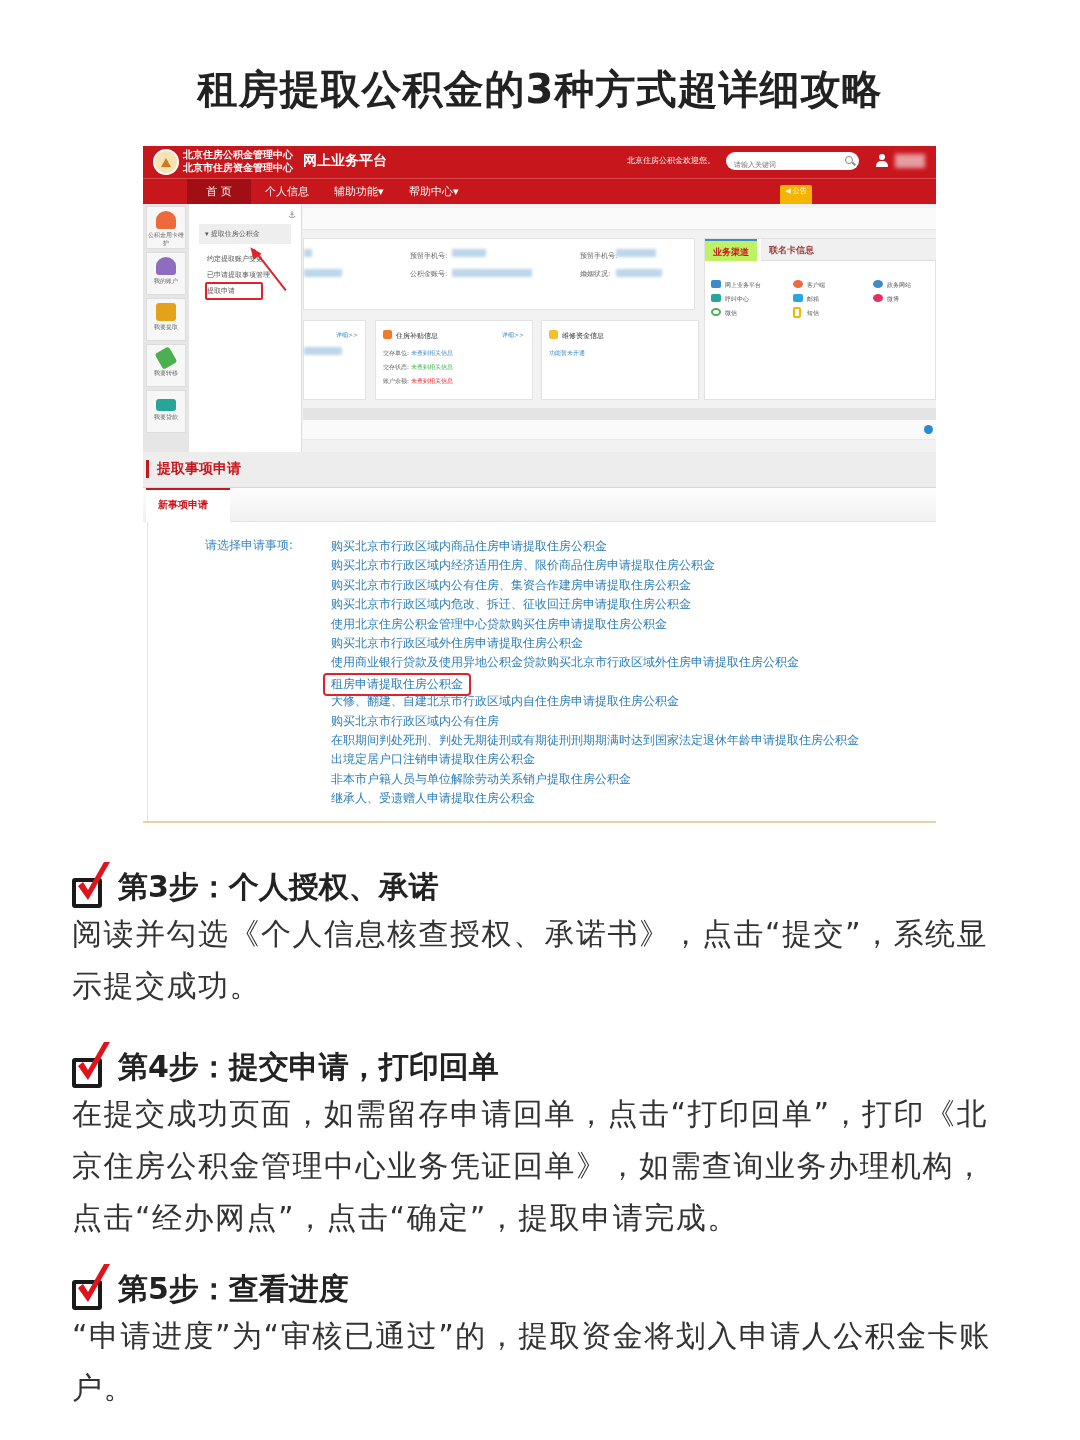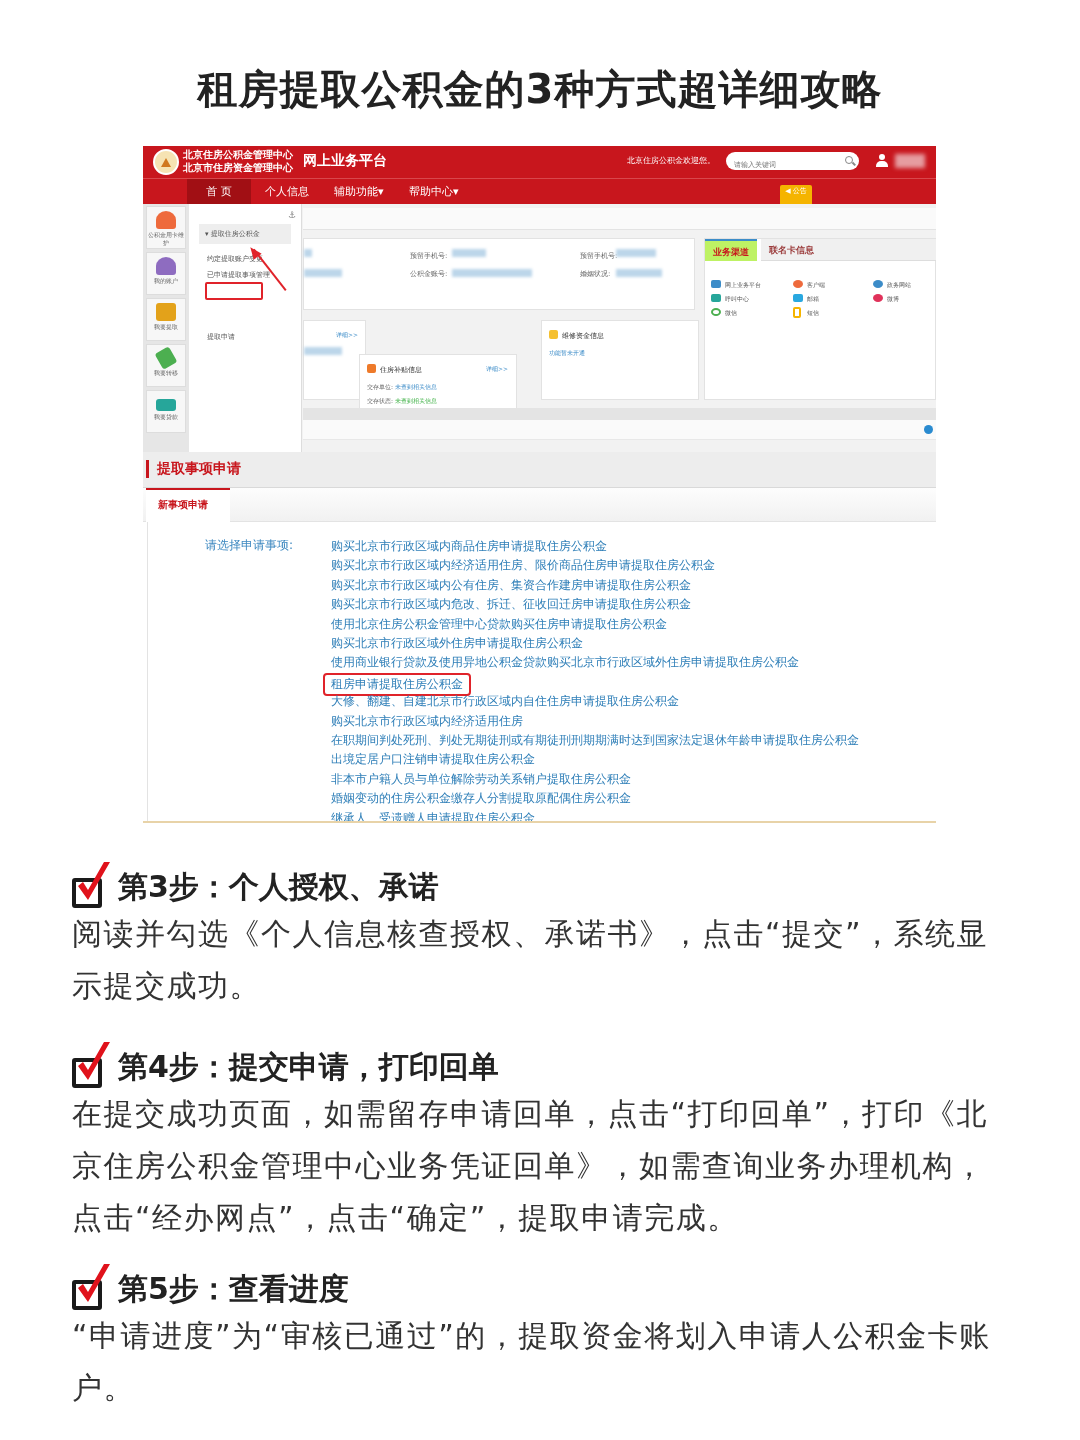--- a/index.html
+++ b/index.html
@@ -146,21 +146,21 @@
     <div class="rail-item" style="top:186px;">
       <div class="rail-icon" style="background:#26a69a; height:12px; margin-top:8px;"></div>
       <div class="rail-label">我要贷款</div>
     </div>
   </div>
 
   <div class="sub-menu">
     <div class="sub-head">▾ 提取住房公积金</div>
     <div class="sub-link" style="top:50px;">约定提取账户变更</div>
     <div class="sub-link" style="top:66px;">已申请提取事项管理</div>
-    <div class="sub-link" style="top:82px;margin-top:46px;">提取申请</div>
+    <div class="sub-link" style="top:82px;">提取申请</div>
     <div class="sub-highlight"></div>
   </div>
   <span class="anchor-icon">⚓</span>
   <div class="arrow-line"></div>
   <div class="arrow-head"></div>
 
   <div class="main-strip"></div>
   <div class="info-card">
     <div class="blur-val" style="left:0; top:10px; width:8px;"></div>
     <div class="blur-val" style="left:0; top:30px; width:38px;"></div>
@@ -184,21 +184,21 @@
     <div class="ch-item" style="left:88px; top:56px;"><span class="ch-ico" style="background:#29a8e0;"></span><span>邮箱</span></div>
     <div class="ch-item" style="left:168px; top:56px;"><span class="ch-ico" style="background:#e0325a; border-radius:50%;"></span><span>微博</span></div>
     <div class="ch-item" style="left:6px; top:70px;"><span class="ch-ico" style="background:#fff; border:2px solid #4caf50; border-radius:50%;"></span><span>微信</span></div>
     <div class="ch-item" style="left:88px; top:70px;"><span class="ch-ico" style="background:#fff; border:2px solid #f5b400; width:8px; height:11px; top:-2px;"></span><span>短信</span></div>
   </div>
 
   <div class="small-card" style="left:160px; width:63px;">
     <span class="more-link" style="left:32px;">详细&gt;&gt;</span>
     <div class="blur-val" style="left:0; top:26px; width:38px;"></div>
   </div>
-  <div class="small-card" style="left:216px; width:158px;margin-top:34px;">
+  <div class="small-card" style="left:232px; width:158px;">
     <span class="card-ico" style="background:#ee7a2a;"></span>
     <span class="card-title">住房补贴信息</span>
     <span class="more-link" style="left:126px;">详细&gt;&gt;</span>
     <div class="kv" style="top:28px;"><b style="font-weight:normal">交存单位:</b><span style="color:#3c8cc8;">未查到相关信息</span></div>
     <div class="kv" style="top:42px;"><b style="font-weight:normal">交存状态:</b><span style="color:#3cb043;">未查到相关信息</span></div>
     <div class="kv" style="top:56px;"><b style="font-weight:normal">账户余额:</b><span style="color:#e0232a;">未查到相关信息</span></div>
   </div>
   <div class="small-card" style="left:398px; width:158px;">
     <span class="card-ico" style="background:#f5c030;"></span>
     <span class="card-title">维修资金信息</span>
@@ -221,25 +221,24 @@
     <div class="option-list">
       <a class="option">购买北京市行政区域内商品住房申请提取住房公积金</a>
       <a class="option">购买北京市行政区域内经济适用住房、限价商品住房申请提取住房公积金</a>
       <a class="option">购买北京市行政区域内公有住房、集资合作建房申请提取住房公积金</a>
       <a class="option">购买北京市行政区域内危改、拆迁、征收回迁房申请提取住房公积金</a>
       <a class="option">使用北京住房公积金管理中心贷款购买住房申请提取住房公积金</a>
       <a class="option">购买北京市行政区域外住房申请提取住房公积金</a>
       <a class="option">使用商业银行贷款及使用异地公积金贷款购买北京市行政区域外住房申请提取住房公积金</a>
       <div style="height:19.4px;"><a class="option highlight">租房申请提取住房公积金</a></div>
       <a class="option">大修、翻建、自建北京市行政区域内自住住房申请提取住房公积金</a>
-      <a class="option">购买北京市行政区域内经济适用住房</a>
+      <a class="option">购买北京市行政区域内公有住房</a>
       <a class="option">在职期间判处死刑、判处无期徒刑或有期徒刑刑期期满时达到国家法定退休年龄申请提取住房公积金</a>
       <a class="option">出境定居户口注销申请提取住房公积金</a>
       <a class="option">非本市户籍人员与单位解除劳动关系销户提取住房公积金</a>
-      <a class="option">婚姻变动的住房公积金缴存人分割提取原配偶住房公积金</a>
       <a class="option">继承人、受遗赠人申请提取住房公积金</a>
     </div>
   </div>
 </div>
 
 <div class="step" style="top:864px;">
   <div class="step-head">
     <span class="check-box">
       <svg class="check-mark" viewBox="0 0 40 48">
           <path d="M4 26 L14 40 L36 2 L30 2 L14 30 L9 22 Z" fill="#e0121b"></path>

